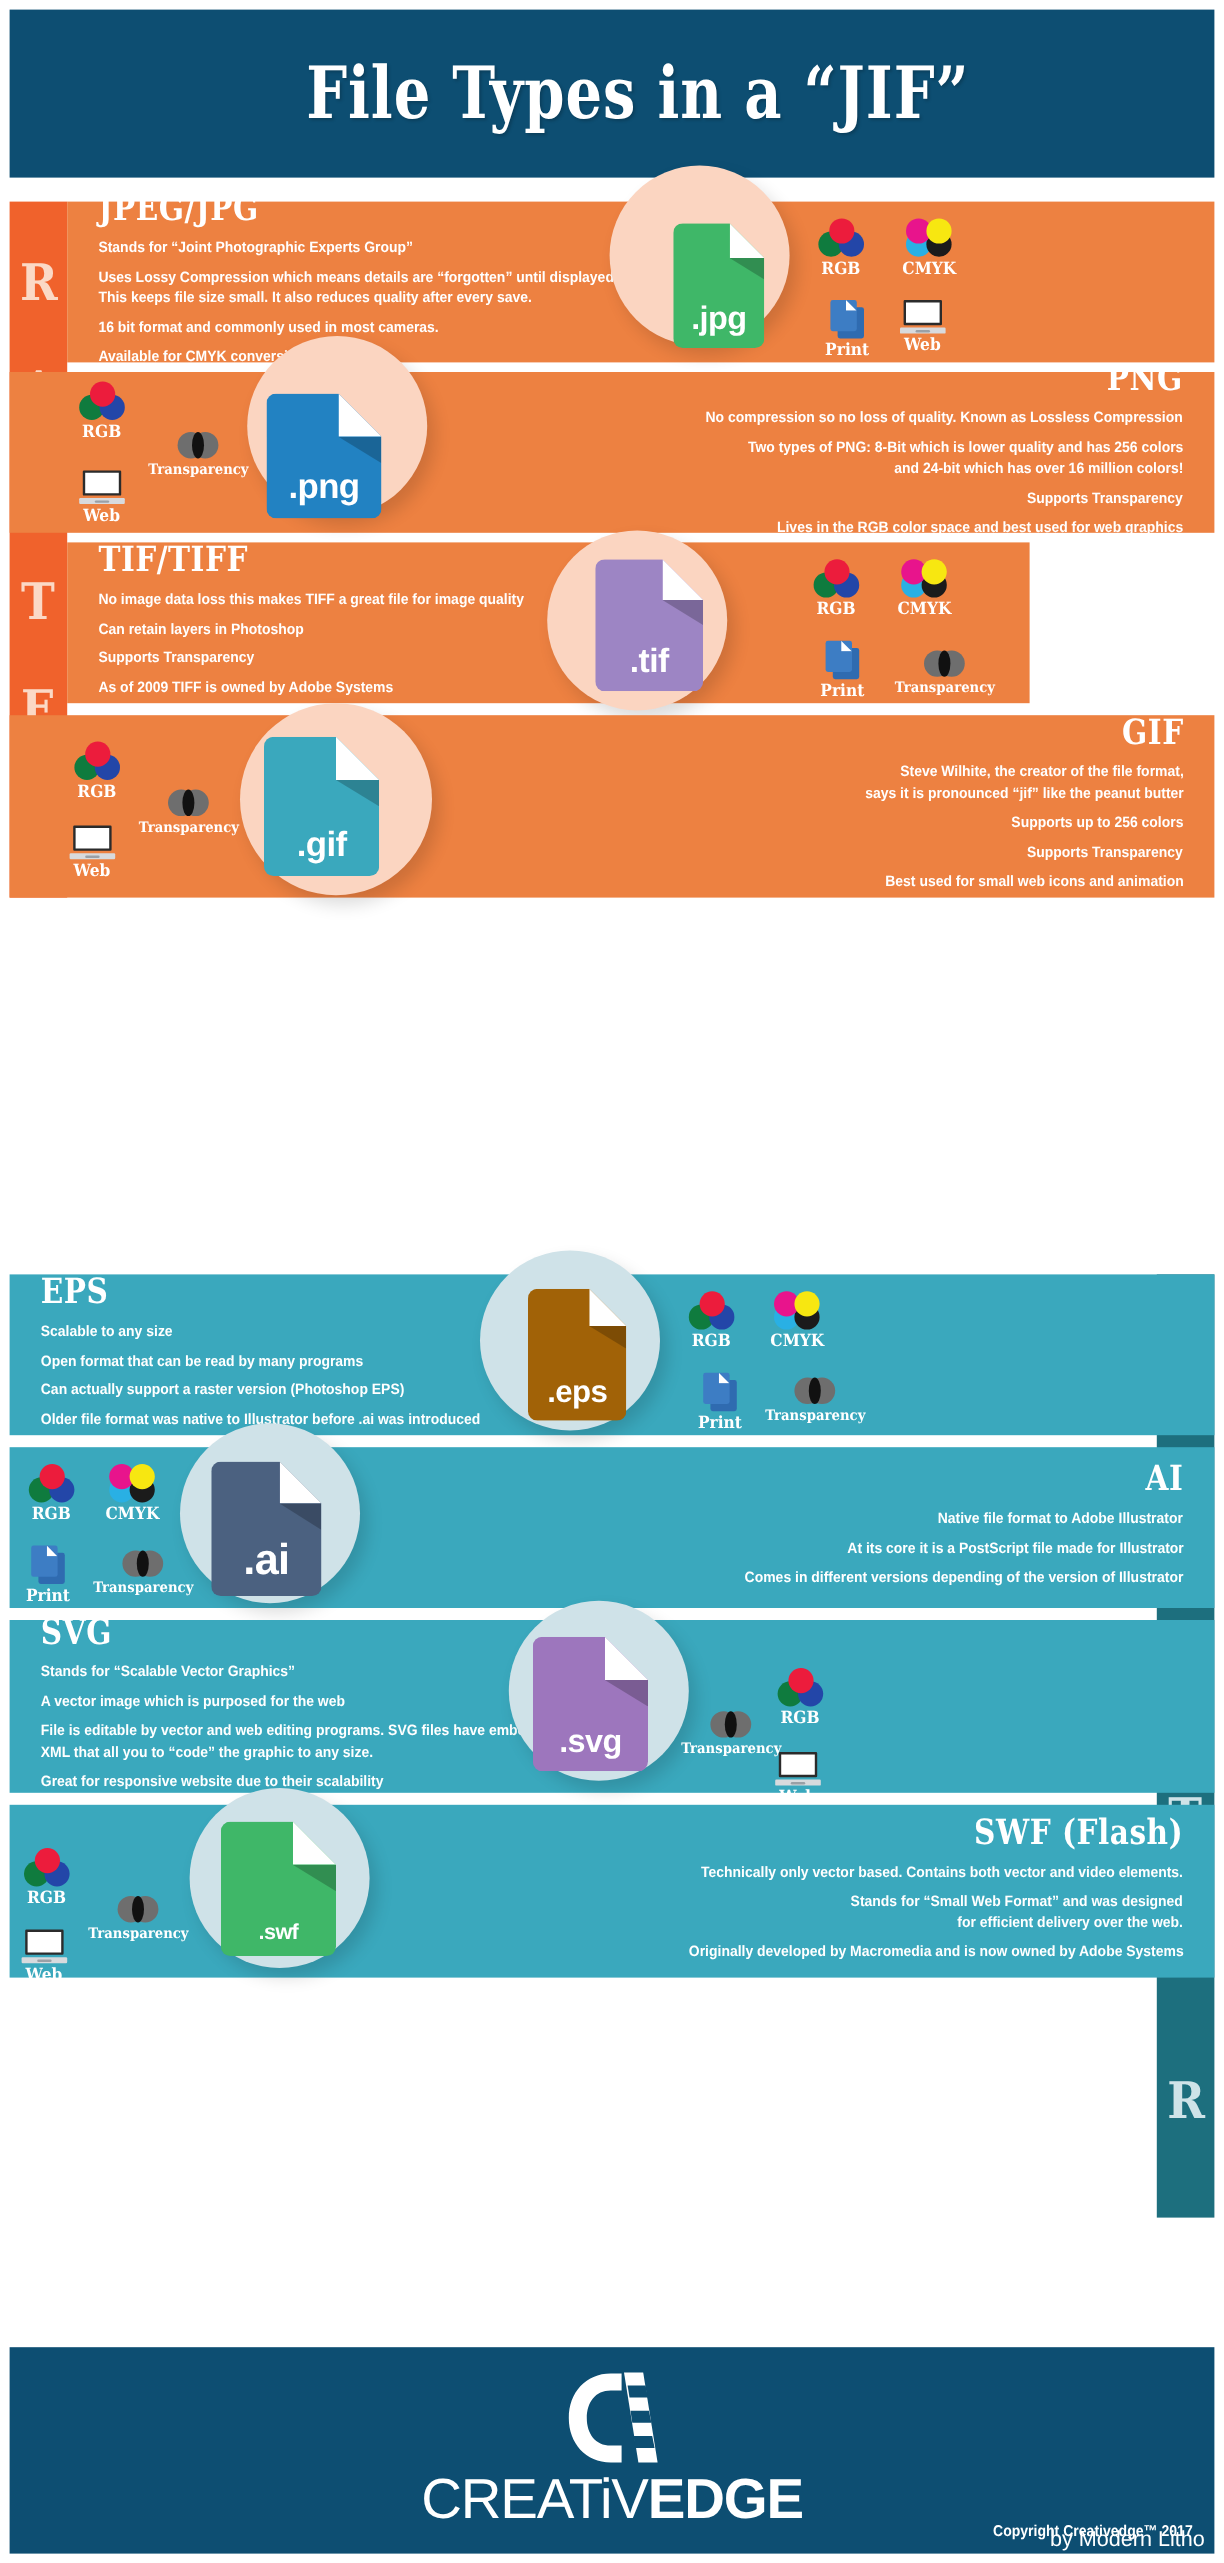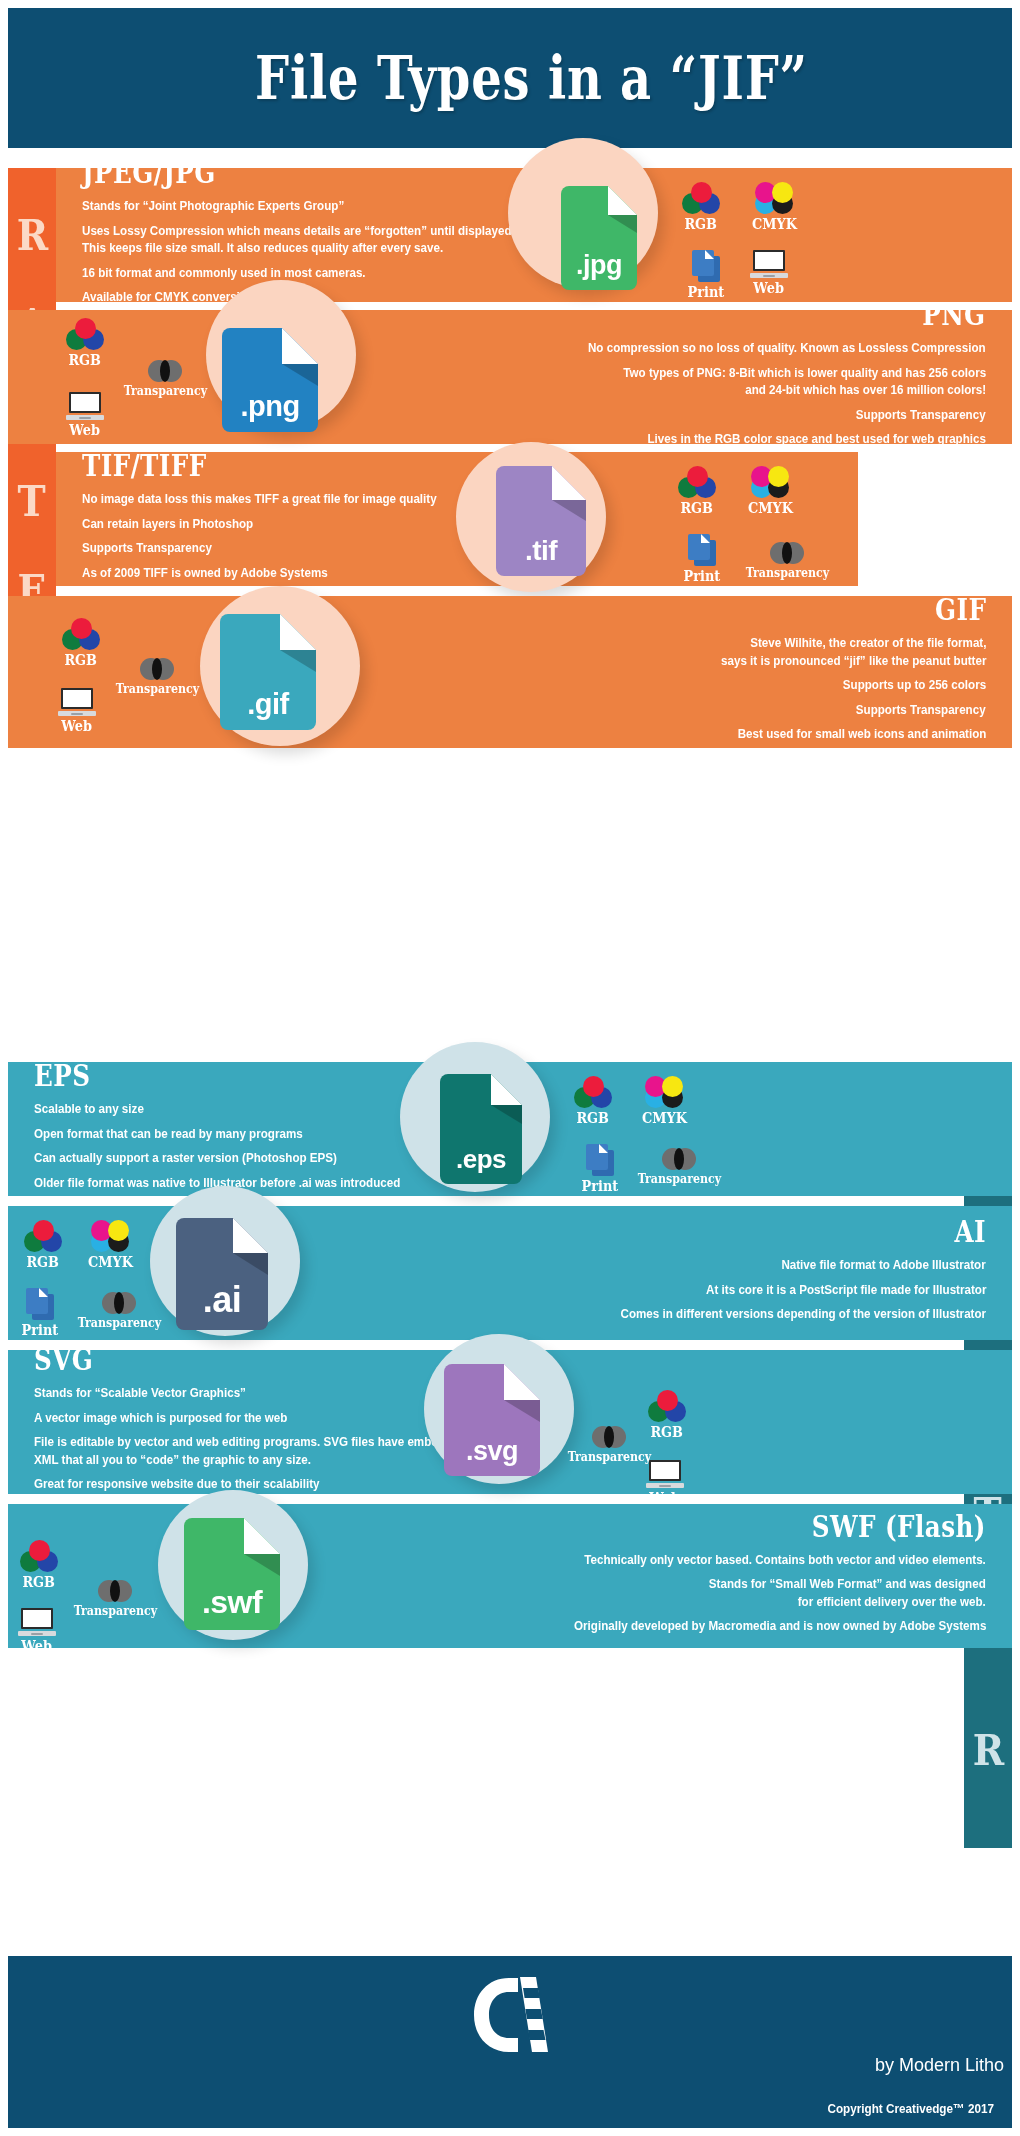--- a/index.html
+++ b/index.html
@@ -439,21 +439,21 @@
         <div class="sec-text left" style="width: 470px;">
           <div class="sec-title">EPS</div>
           <div class="sec-line">Scalable to any size</div>
           <div class="sec-line">Open format that can be read by many programs</div>
           <div class="sec-line">Can actually support a raster version (Photoshop EPS)</div>
           <div class="sec-line">Older file format was native to Illustrator before .ai was introduced</div>
         </div>
         <div class="badge" style="left: 0px; top: 0px; width: 1004px; height: 134px;">
           <div class="badge-circle" style="left: 392px; top: -20px; width: 150px; height: 150px;"></div>
           <div class="file-ico" style="left: 432px; top: 12px; width: 82px; height: 110px;">
-            <div class="file-body" style="background: #0f766e; clip-path: polygon(0px 0px, 51px 0px, 100% 31px, 100% 100%, 0px 100%);">
+            <div class="file-body" style="background: #a16207; clip-path: polygon(0px 0px, 51px 0px, 100% 31px, 100% 100%, 0px 100%);">
               <div style="position: absolute; right: 0px; top: 31px; width: 31px; height: 19px; background: rgba(0, 0, 0, 0.22); clip-path: polygon(0px 0px, 100% 0px, 100% 100%);"></div>
               <div class="file-label" style="font-size: 26px;">.eps</div>
             </div>
             <div style="position: absolute; right: 0px; top: 0px; width: 31px; height: 31px; background: rgb(255, 255, 255); clip-path: polygon(0px 0px, 100% 100%, 0px 100%); z-index: 3;"></div>
           </div>
         </div>
         <div class="icons" style="left: 0px; top: 0px; width: 1004px; height: 134px;">
           <div class="icon-item" style="left: 566px; top: 14px;">
             <div class="venn rgb">
               <i class="c1"></i>
@@ -597,21 +597,21 @@
           <div class="sec-line">Technically only vector based. Contains both vector and video elements.</div>
           <div class="sec-line">Stands for “Small Web Format” and was designed
 for efficient delivery over the web.</div>
           <div class="sec-line">Originally developed by Macromedia and is now owned by Adobe Systems</div>
         </div>
         <div class="badge" style="left: 0px; top: 0px; width: 1004px; height: 144px;">
           <div class="badge-circle" style="left: 150px; top: -14px; width: 150px; height: 150px;"></div>
           <div class="file-ico" style="left: 176px; top: 14px; width: 96px; height: 112px;">
             <div class="file-body" style="background: rgb(63, 183, 104); clip-path: polygon(0px 0px, 60px 0px, 100% 36px, 100% 100%, 0px 100%);">
               <div style="position: absolute; right: 0px; top: 36px; width: 36px; height: 22px; background: rgba(0, 0, 0, 0.22); clip-path: polygon(0px 0px, 100% 0px, 100% 100%);"></div>
-              <div class="file-label" style="font-size: 32px;">.swf</div>
+              <div class="file-label" style="font-size: 18px;">.swf</div>
             </div>
             <div style="position: absolute; right: 0px; top: 0px; width: 36px; height: 36px; background: rgb(255, 255, 255); clip-path: polygon(0px 0px, 100% 100%, 0px 100%); z-index: 3;"></div>
           </div>
         </div>
         <div class="icons" style="left: 0px; top: 0px; width: 1004px; height: 144px;">
           <div class="icon-item" style="left: 12px; top: 36px;">
             <div class="venn rgb">
               <i class="c1"></i>
               <i class="c2"></i>
               <i class="c3"></i>
@@ -640,18 +640,19 @@
 
   <div class="footer">
     <div class="logo-wrap">
       <svg class="logo-mark" viewBox="0 0 96 78">
         <path fill="#ffffff" d="M47 2 C26 2 12 18 12 39 C12 60 26 76 47 76 L56 76 L56 62 L47 62 C34 62 27 52 27 39 C27 26 34 16 47 16 L56 16 L56 2 Z"></path>
         <path fill="#ffffff" d="M58 1 L74 1 L86 76 L70 76 Z"></path>
         <path fill="#0d4e72" d="M61 12 L76 12 L78 22 L62.6 22 Z"></path>
         <path fill="#0d4e72" d="M63.4 33 L78.8 33 L80.8 43 L64.9 43 Z"></path>
         <path fill="#0d4e72" d="M66 54 L81.5 54 L83.5 64 L67.4 64 Z"></path>
       </svg>
+      <div class="logo-word"><span class="thin">CREATiV</span><span class="bold">EDGE</span></div>
       <div class="logo-sub">by Modern Litho</div>
     </div>
     <div class="copyright">Copyright Creativedge™ 2017</div>
   </div>
 
 </div>
 
 </body></html>

